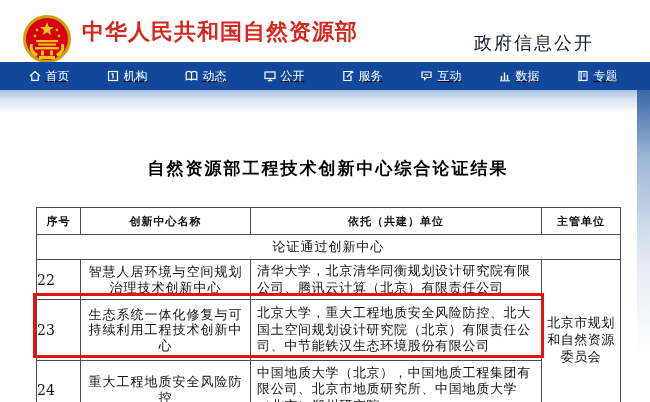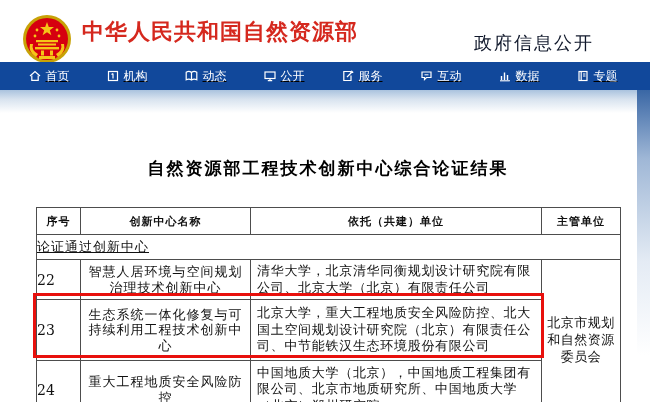--- a/index.html
+++ b/index.html
@@ -128,22 +128,22 @@
   .result-table thead th {
     height: 27px;
     font-size: 11px;
     font-weight: bold;
     text-align: center;
     letter-spacing: 1px;
   }
   .section-row td {
     height: 25px;
     font-size: 13px;
+    text-align: center;
     letter-spacing: 1px;
-    text-decoration: underline;
   }
   .cell-no {
     text-align: left;
     font-size: 14px;
     font-family: "DejaVu Serif", "Liberation Serif", serif;
   }
   .cell-name {
     font-size: 13px;
     letter-spacing: 1px;
     line-height: 15.5px;
@@ -288,21 +288,21 @@
         <th>主管单位</th>
       </tr>
     </thead>
     <tbody>
       <tr class="section-row">
         <td colspan="4">论证通过创新中心</td>
       </tr>
       <tr class="row-22">
         <td class="cell-no">22</td>
         <td class="cell-name">智慧人居环境与空间规划治理技术创新中心</td>
-        <td class="cell-units">清华大学，北京清华同衡规划设计研究院有限公司、北京大学（北京）有限责任公司</td>
+        <td class="cell-units">清华大学，北京清华同衡规划设计研究院有限公司、腾讯云计算（北京）有限责任公司</td>
         <td class="cell-sup" rowspan="3">北京市规划和自然资源委员会</td>
       </tr>
       <tr class="row-23">
         <td class="cell-no">23</td>
         <td class="cell-name">生态系统一体化修复与可持续利用工程技术创新中心</td>
         <td class="cell-units">北京大学，重大工程地质安全风险防控、北大国土空间规划设计研究院（北京）有限责任公司、中节能铁汉生态环境股份有限公司</td>
       </tr>
       <tr class="row-24">
         <td class="cell-no">24</td>
         <td class="cell-name">重大工程地质安全风险防控</td>

